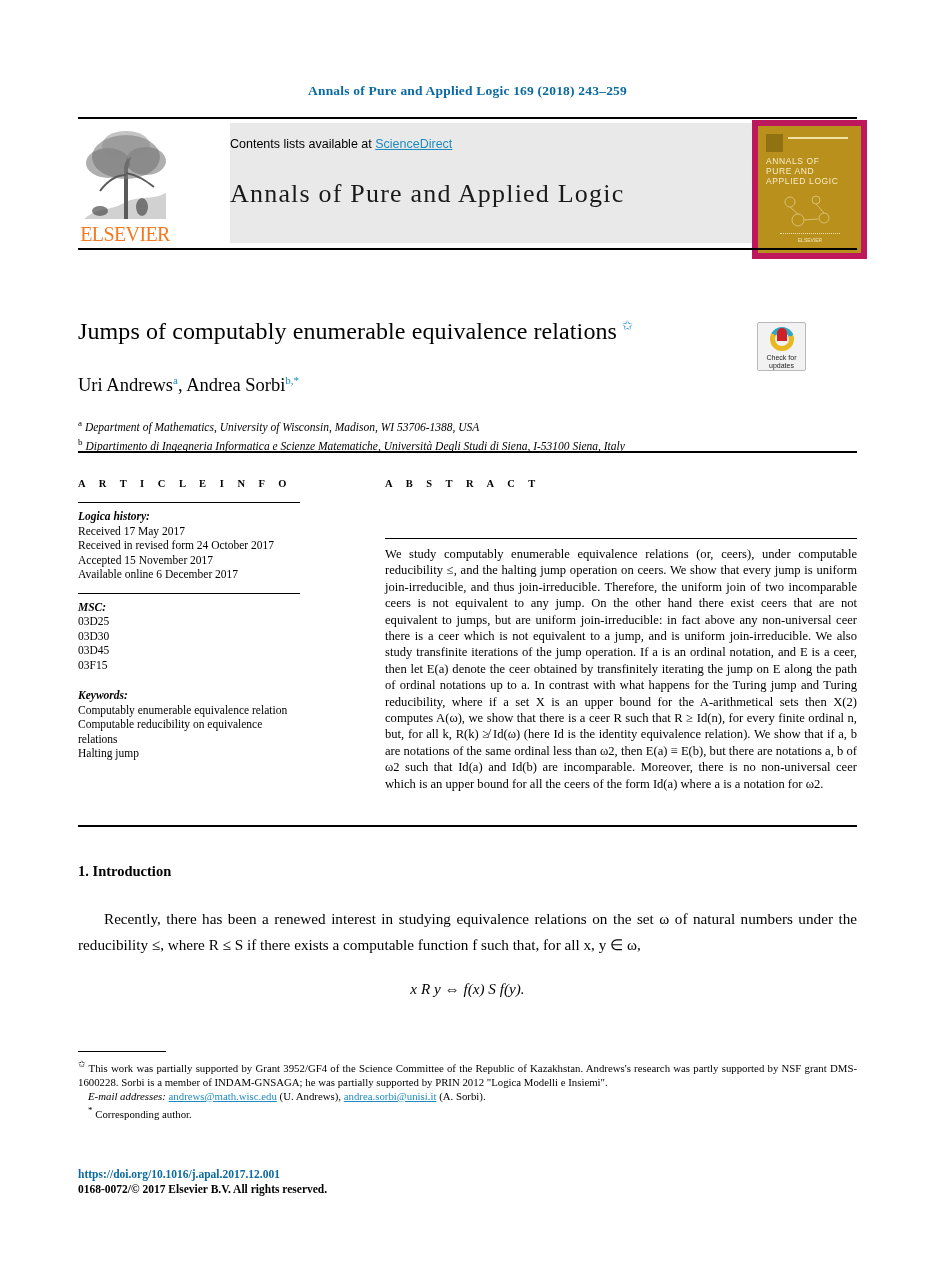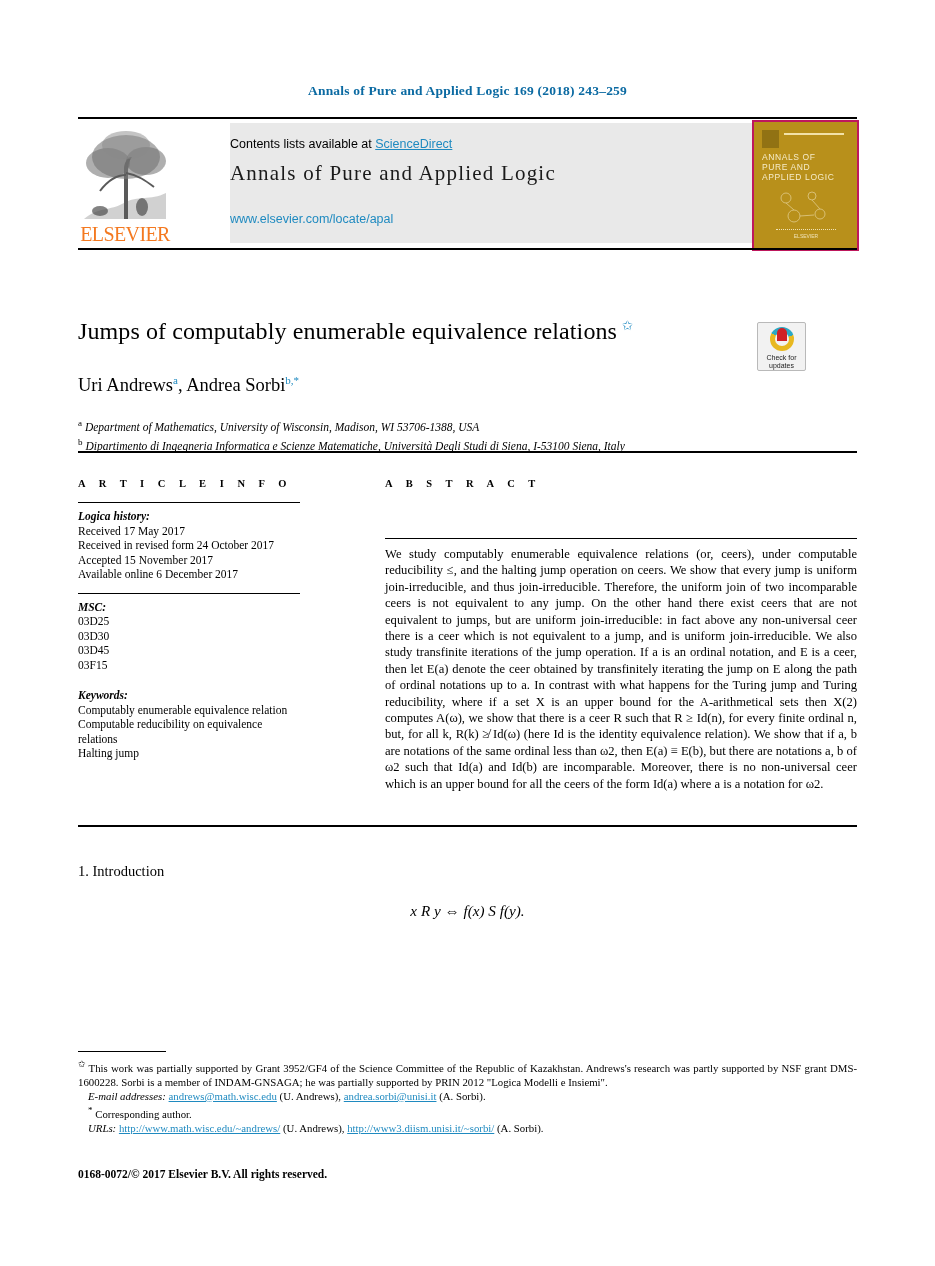--- a/index.html
+++ b/index.html
@@ -99,41 +99,41 @@
   .contents-line {
     margin-top: 14px;
     font-size: 12.5px;
     font-family: "Liberation Sans", sans-serif;
     color: #000;
   }
   .sd-link {
     color: #1f8ac0;
   }
   .journal-name {
-    margin-top: 10px;
-    font-size: 21px;
+    margin-top: 28px;
+    font-size: 26px;
     font-family: "Liberation Serif", serif;
     color: #1a1a1a;
     letter-spacing: 1.2px;
   }
   .journal-url {
     margin-top: 26px;
     font-size: 12.5px;
     font-family: "Liberation Sans", sans-serif;
     color: #1f8ac0;
   }
 
   .cover-thumb {
     position: absolute;
     left: 674px;
     top: 3px;
     width: 103px;
     height: 127px;
     background: #b8901b;
-    border: 2px solid #be185d;
+    border: 6px solid #be185d;
     overflow: hidden;
   }
   .cover-rule {
     position: absolute;
     left: 30px; top: 11px;
     width: 60px; height: 2px;
     background: #f2e2a8;
   }
   .cover-els {
     position: absolute;
@@ -347,21 +347,21 @@
 
   
   .body-block {
     position: absolute;
     left: 78px;
     top: 848px;
     width: 779px;
   }
   .sec-title {
     font-size: 14.5px;
-    font-weight: normal;
+    font-weight: bold;
   }
   .para {
     margin-top: 26px;
     font-size: 15.2px;
     line-height: 26px;
     text-align: justify;
     text-justify: inter-word;
     text-indent: 26px;
   }
   .display-eq {
@@ -435,21 +435,20 @@
         </svg>
       </div>
       <div class="elsevier-word">ELSEVIER</div>
     </div>
 
     <div class="contents-band">
       <div class="contents-line">
         <span>Contents lists available at </span><a class="sd-link" href="#">ScienceDirect</a>
       </div>
       <div class="journal-name">Annals of Pure and Applied Logic</div>
-      <div class="journal-url">www.elsevier.com/locate/apal</div>
     </div>
 
     <div class="cover-thumb">
       <div class="cover-els"></div>
       <div class="cover-rule"></div>
       <div class="cover-title">
         <div>ANNALS OF</div>
         <div>PURE AND</div>
         <div>APPLIED LOGIC</div>
       </div>
@@ -532,46 +531,41 @@
     <div class="abs-text">We study computably enumerable equivalence relations (or, ceers), under computable reducibility ≤, and the halting jump operation on ceers. We show that every jump is uniform join-irreducible, and thus join-irreducible. Therefore, the uniform join of two incomparable ceers is not equivalent to any jump. On the other hand there exist ceers that are not equivalent to jumps, but are uniform join-irreducible: in fact above any non-universal ceer there is a ceer which is not equivalent to a jump, and is uniform join-irreducible. We also study transfinite iterations of the jump operation. If a is an ordinal notation, and E is a ceer, then let E(a) denote the ceer obtained by transfinitely iterating the jump on E along the path of ordinal notations up to a. In contrast with what happens for the Turing jump and Turing reducibility, where if a set X is an upper bound for the A-arithmetical sets then X(2) computes A(ω), we show that there is a ceer R such that R ≥ Id(n), for every finite ordinal n, but, for all k, R(k) ≱ Id(ω) (here Id is the identity equivalence relation). We show that if a, b are notations of the same ordinal less than ω2, then E(a) ≡ E(b), but there are notations a, b of ω2 such that Id(a) and Id(b) are incomparable. Moreover, there is no non-universal ceer which is an upper bound for all the ceers of the form Id(a) where a is a notation for ω2.</div>
   </div>
 
   <div class="section-rule"></div>
 
   <div class="body-block">
     <div class="sec-title">
       <span>1.</span>
       <span>Introduction</span>
     </div>
+    <div class="para">Recently, there has been a renewed interest in studying equivalence relations on the set ω of natural numbers under the reducibility ≤, where R ≤ S if there exists a computable function f such that, for all x, y ∈ ω,</div>
     <div class="display-eq">x R y ⇔ f(x) S f(y).</div>
   </div>
 
   <div class="foot-rule"></div>
   <div class="footnotes">
     <div class="fn-line">
       <span class="fn-mark">✩</span>
       <span>This work was partially supported by Grant 3952/GF4 of the Science Committee of the Republic of Kazakhstan. Andrews's research was partly supported by NSF grant DMS-1600228. Sorbi is a member of INDAM-GNSAGA; he was partially supported by PRIN 2012 "Logica Modelli e Insiemi".</span>
     </div>
     <div class="fn-line fn-indent">
       <span class="fn-ital">E-mail addresses:</span>
       <a class="link" href="#">andrews@math.wisc.edu</a>
       <span>(U. Andrews),</span>
       <a class="link" href="#">andrea.sorbi@unisi.it</a>
       <span>(A. Sorbi).</span>
     </div>
     <div class="fn-line fn-indent">
       <span class="fn-mark">*</span>
       <span>Corresponding author.</span>
     </div>
-    <div class="fn-line fn-indent">
-      <span class="fn-ital">URLs:</span>
-      <a class="link" href="#">http://www.math.wisc.edu/~andrews/</a>
-      <span>(U. Andrews),</span>
-      <a class="link" href="#">http://www3.diism.unisi.it/~sorbi/</a>
-      <span>(A. Sorbi).</span>
-    </div>
   </div>
 
   <div class="bottom-block">
+    <div><span class="doi">https://doi.org/10.1016/j.apal.2017.12.001</span></div>
     <div class="issn">0168-0072/© 2017 Elsevier B.V. All rights reserved.</div>
   </div>
 
 </div>
 
 </body></html>

